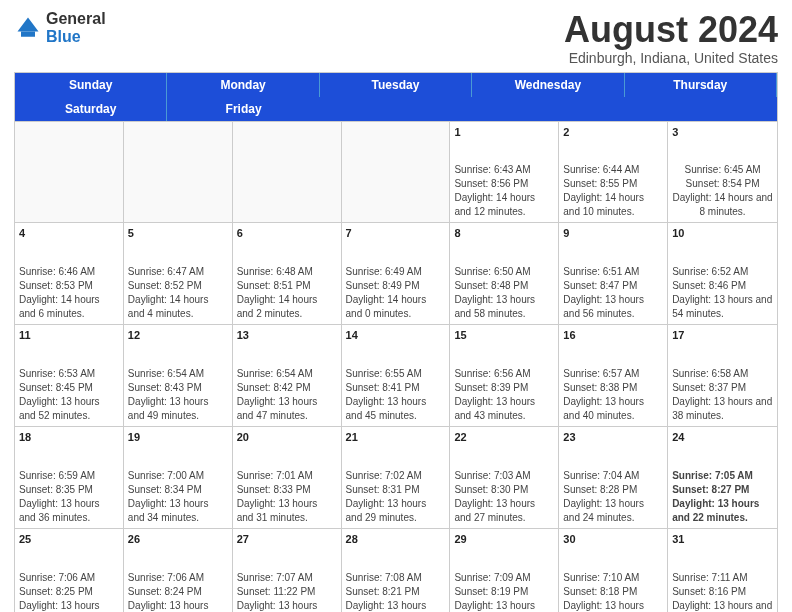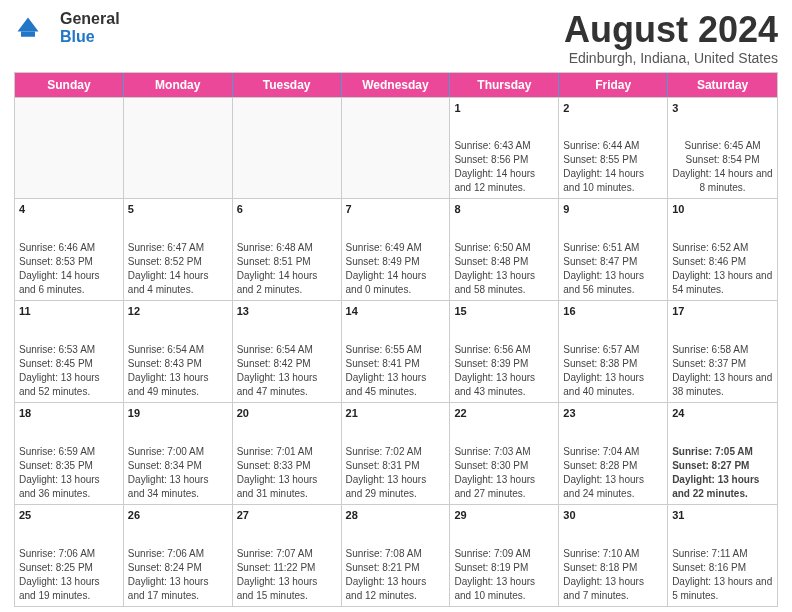--- a/index.html
+++ b/index.html
@@ -19,21 +19,21 @@
     }
     .header {
       display: flex;
       justify-content: space-between;
       align-items: flex-start;
       margin-bottom: 6px;
     }
     .logo {
       display: flex;
       align-items: center;
-      gap: 18px;
+      gap: 4px;
     }
     .logo-text {
       display: flex;
       flex-direction: column;
       line-height: 1.1;
     }
     .logo-general {
       font-size: 16px;
       font-weight: bold;
       color: #333;
@@ -61,22 +61,22 @@
       color: #555;
     }
     .calendar {
       flex: 1;
       display: flex;
       flex-direction: column;
       border: 1px solid #ccc;
     }
     .cal-header {
       display: grid;
-      grid-template-columns: repeat(7, 1fr);
-      background: #ec4899;
+      grid-template-columns: repeat(5, 1fr);
+      background: #1d4ed8;
     }
     .cal-header-cell {
       color: #fff;
       font-size: 12px;
       font-weight: bold;
       padding: 5px 4px;
       text-align: center;
       border-right: 1px solid #4a9ad4;
     }
     .cal-header-cell:last-child { border-right: none; }
@@ -153,22 +153,22 @@
     </div>
   </div>
 
   <div class="calendar">
     <div class="cal-header">
     <div class="cal-header-cell">Sunday</div>
         <div class="cal-header-cell">Monday</div>
         <div class="cal-header-cell">Tuesday</div>
         <div class="cal-header-cell">Wednesday</div>
         <div class="cal-header-cell">Thursday</div>
+        <div class="cal-header-cell">Saturday</div>
         <div class="cal-header-cell">Friday</div>
-        <div class="cal-header-cell">Saturday</div>
       </div>
     <div class="cal-body">
     <div class="cal-row">
           <div class="cal-cell empty"></div>
           <div class="cal-cell empty"></div>
           <div class="cal-cell empty"></div>
           <div class="cal-cell empty"></div>
           <div class="cal-cell">
             <span class="day-num">1</span>
             <div class="cell-text" style="white-space: pre-line;">Sunrise: 6:43 AM

